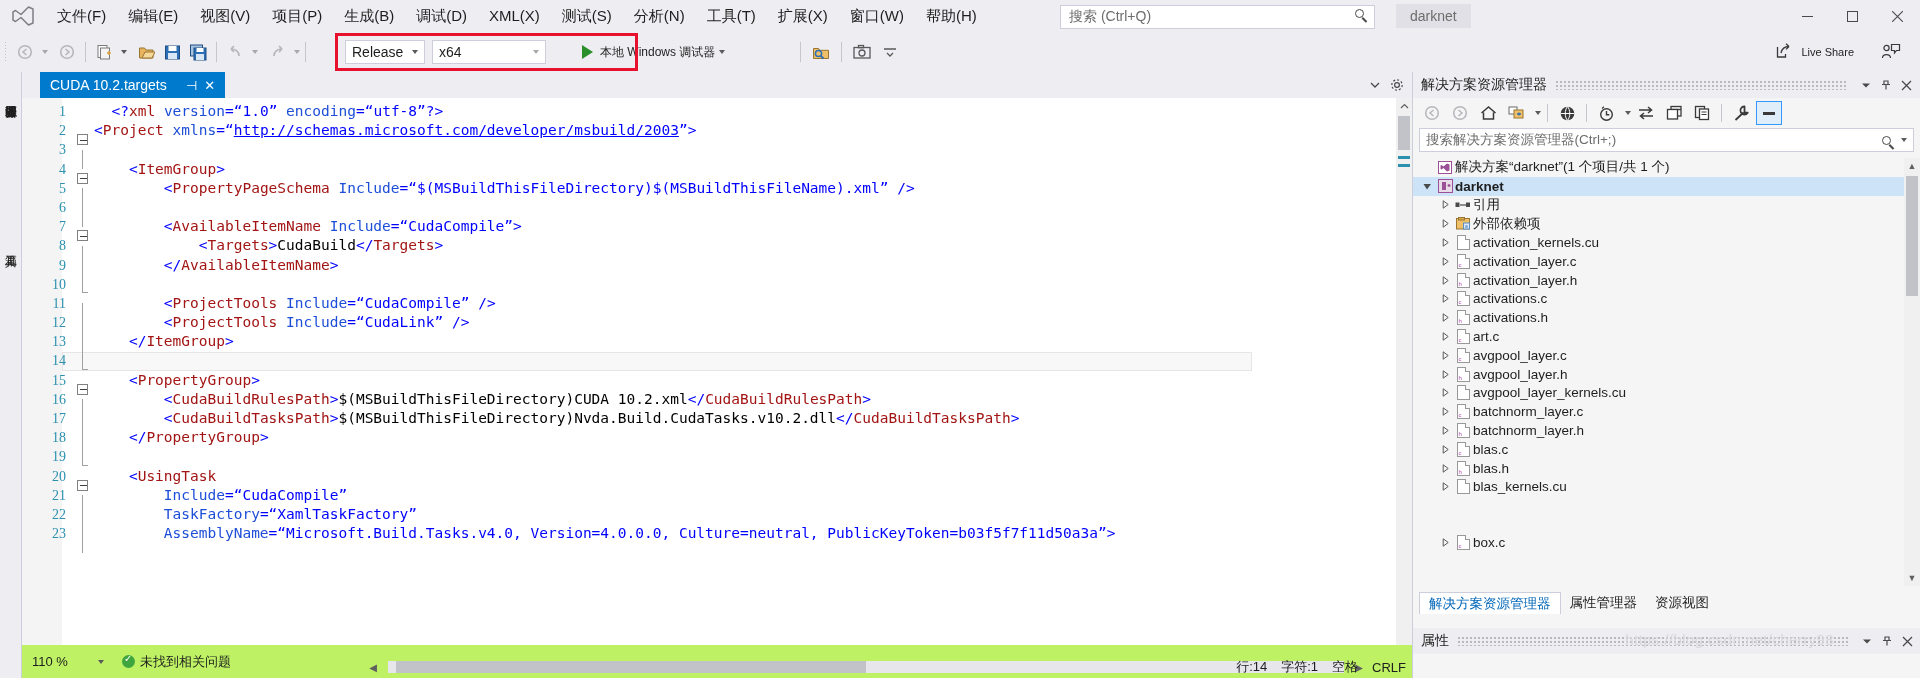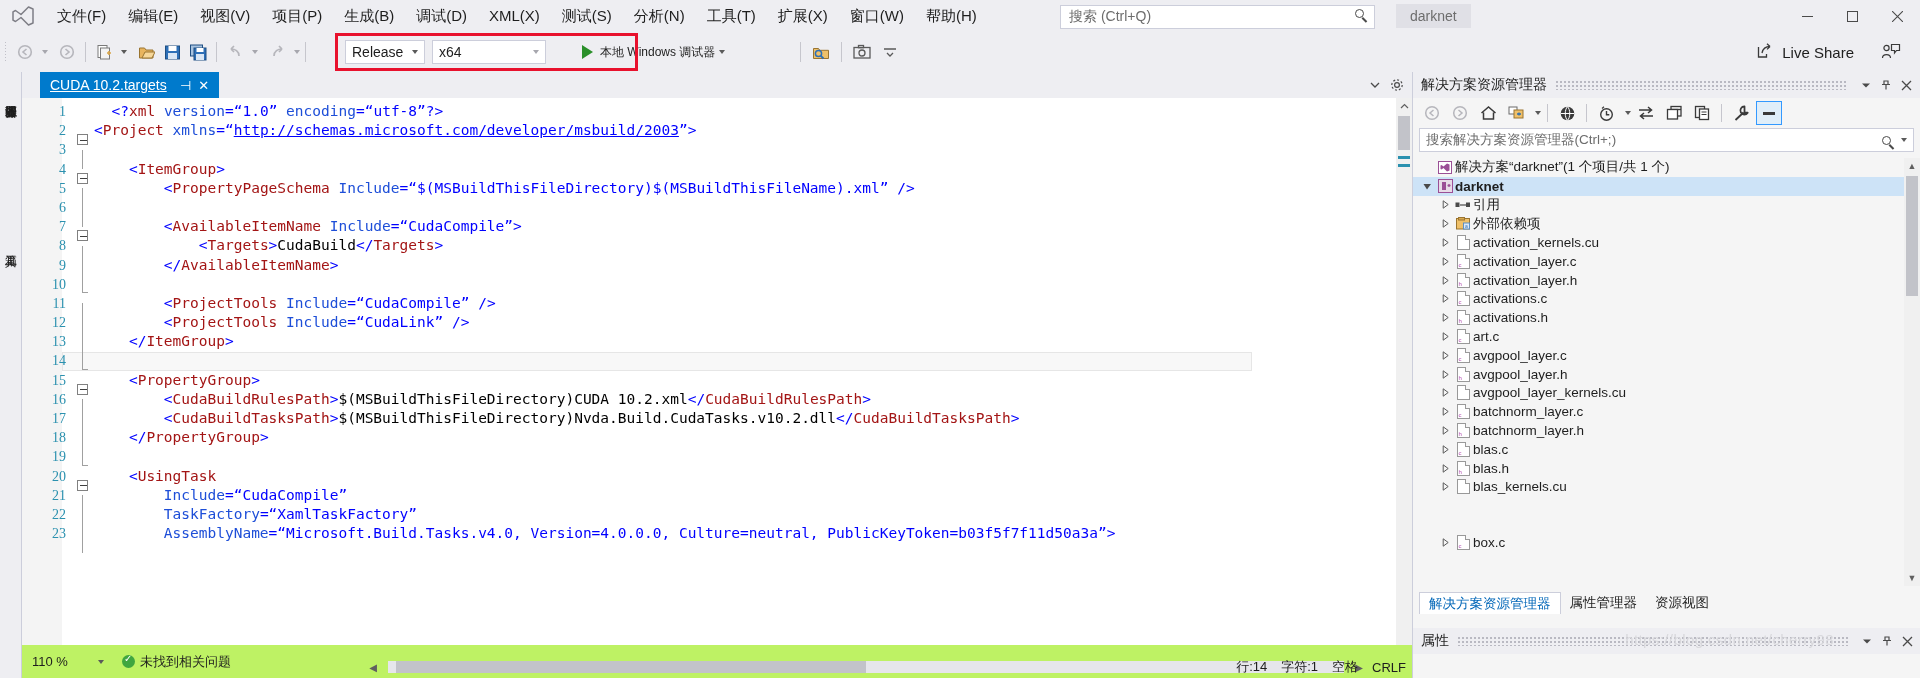--- a/index.html
+++ b/index.html
@@ -63,38 +63,38 @@
   #combo-config { position:absolute; left:345px; top:40px; width:80px; }
   #combo-platform { position:absolute; left:432px; top:40px; width:114px; }
 
   .run-btn { position:absolute; left:578px; top:38px; height:28px; display:flex;
              align-items:center; padding:0 4px; white-space:nowrap; }
   .play { width:0; height:0; border-top:7px solid transparent; border-bottom:7px solid transparent;
           border-left:11px solid #2A8F2A; margin-right:7px; }
   .run-label { font-size:12px; color:#1e1e1e; }
 
   .tb-right { position:absolute; right:8px; top:32px; height:40px; display:flex; align-items:center; }
-  .liveshare { display:flex; align-items:center; height:28px; padding:0 8px; font-size:15px; }
+  .liveshare { display:flex; align-items:center; height:28px; padding:0 8px; font-size:11px; }
   .liveshare .ls-icon { margin-right:7px; }
 
   
   .leftrail { position:absolute; left:0; top:72px; width:22px; height:606px;
               background:#EEEEF2; border-right:1px solid #CCCEDB; }
   .vtab { position:absolute; left:1px; width:20px; writing-mode:vertical-rl;
           font-size:12px; color:#1e1e1e; text-align:center; padding:6px 2px;
           background:#EEEEF2; white-space:nowrap; }
   #vtab-0 { top:18px; }
   #vtab-1 { top:168px; }
 
   
   .editor-wrap { position:absolute; left:22px; top:72px; width:1390px; height:606px; background:#fff; }
   .tabstrip { position:absolute; left:0; top:0; width:1390px; height:26px; background:#EEEEF2; }
   .doctab { position:absolute; left:18px; top:0; height:26px; background:#007ACC; color:#fff;
             display:flex; align-items:center; padding:0 6px 0 10px; font-size:14px; white-space:nowrap; }
-  .doctab .tname { margin-right:10px;text-decoration:underline; }
+  .doctab .tname { margin-right:16px; }
   .doctab .pin, .doctab .cls { width:18px; text-align:center; font-size:13px; color:#fff; }
   .tabstrip-right { position:absolute; right:4px; top:0; height:26px; display:flex; align-items:center; }
   .tsr-btn { width:22px; height:26px; display:flex; align-items:center; justify-content:center; }
 
   .code-area { position:absolute; left:0; top:26px; width:1390px; height:555px; background:#fff;
                overflow:hidden; }
   .gutter-bg { position:absolute; left:0; top:0; width:40px; height:555px; background:#F4F4F4; }
   .code-lines { position:absolute; left:0; top:4px; width:1390px;
                 font-family:"DejaVu Sans Mono", monospace; font-size:14.5px; line-height:19.2px; }
   .cl { display:flex; height:19.2px; align-items:center; white-space:pre; }

